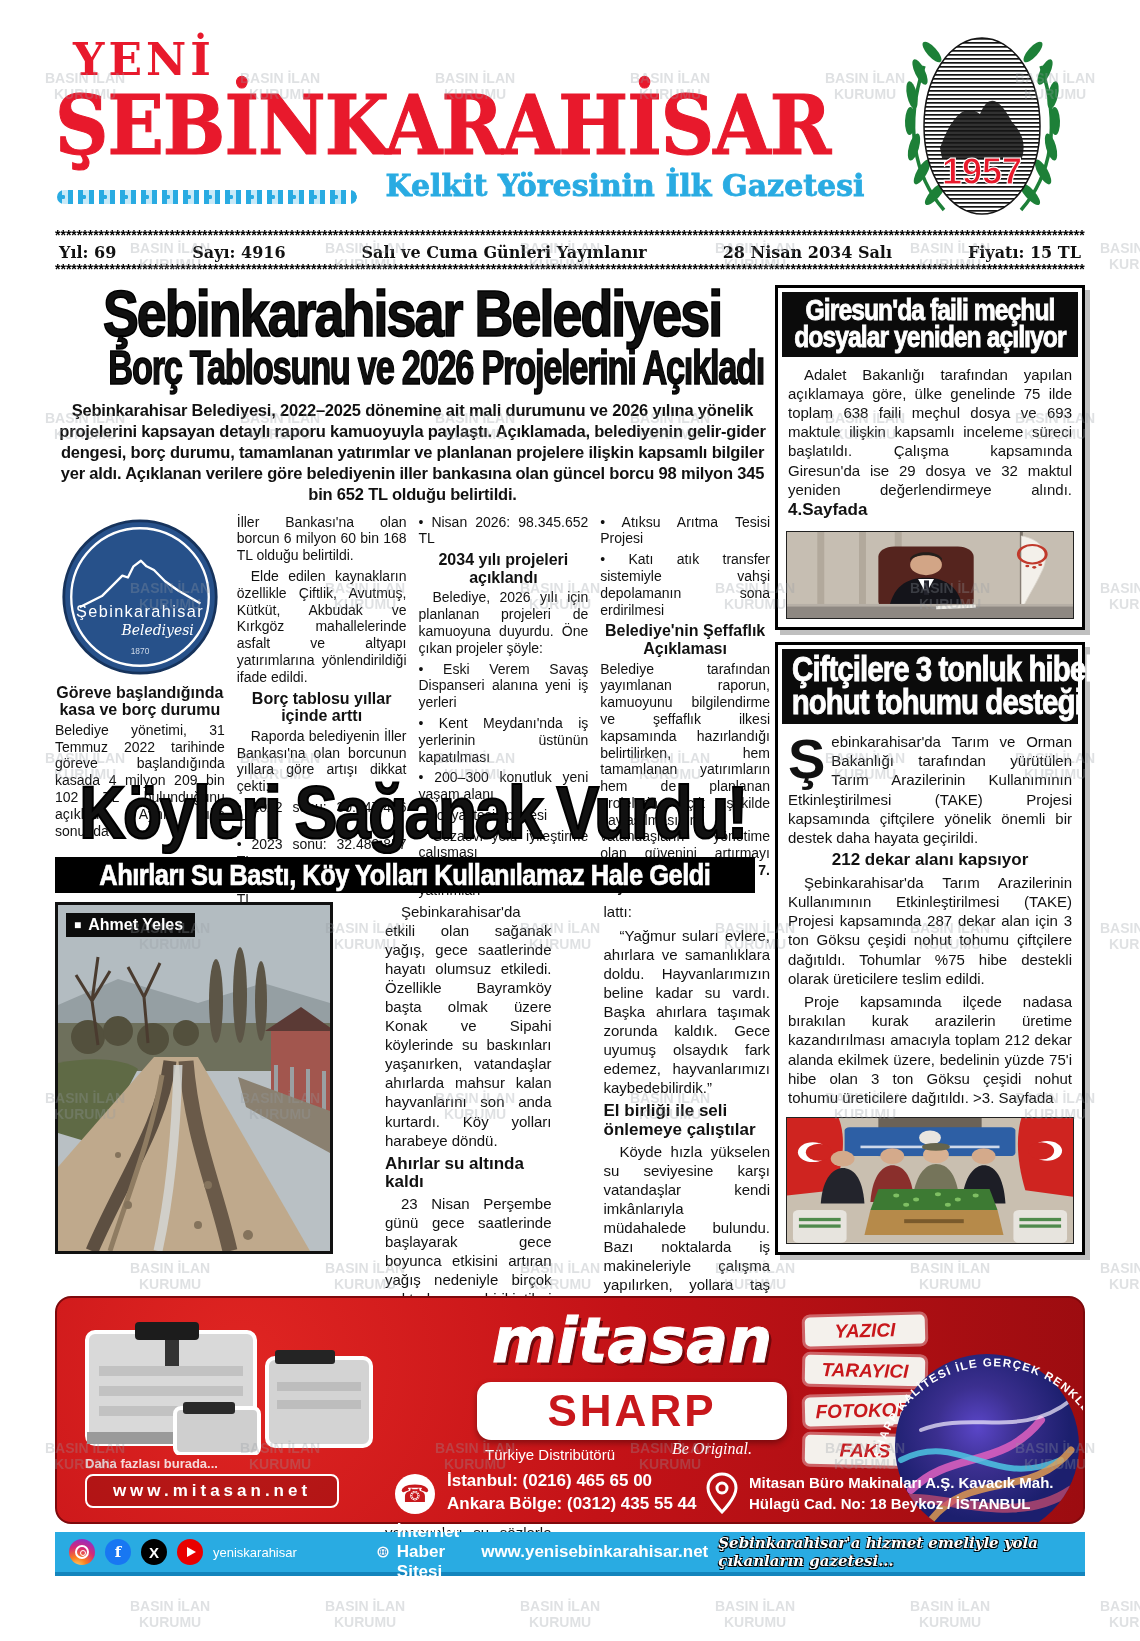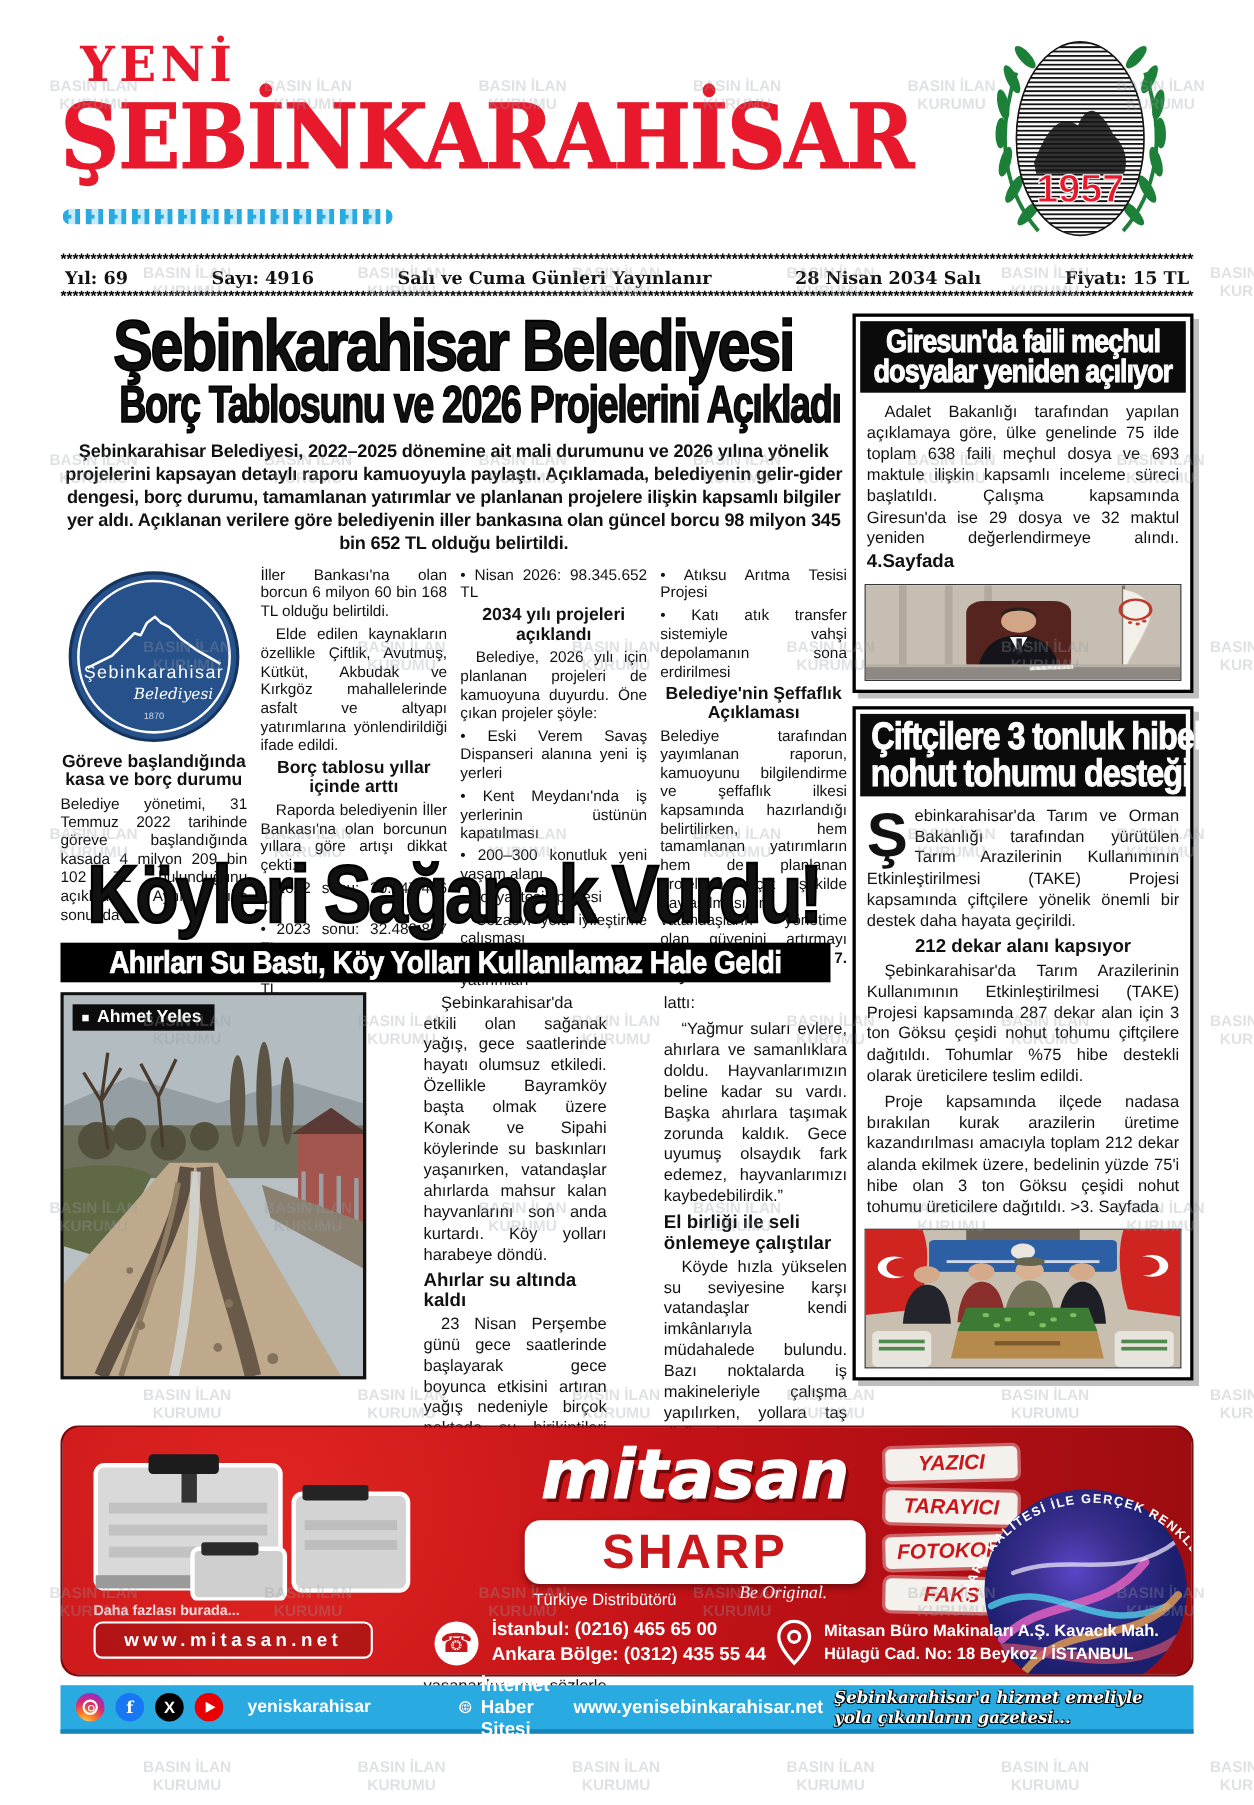--- a/index.html
+++ b/index.html
@@ -123,36 +123,37 @@
           padding:0 14px;gap:10px;}
   .soc{width:26px;height:26px;border-radius:50%;display:flex;align-items:center;justify-content:center;
        color:#fff;font-weight:bold;font-size:15px;flex:none;}
   .soc-ig{background:radial-gradient(circle at 30% 110%,#feda75,#fa7e1e 30%,#d62976 60%,#962fbf 85%);position:relative;}
   .soc-ig::before{content:"";position:absolute;inset:6px;border:2px solid #fff;border-radius:7px;}
   .soc-ig::after{content:"";position:absolute;left:11px;top:11px;width:4px;height:4px;border:1.5px solid #fff;border-radius:50%;}
   .soc-fb{background:#1877f2;font-family:"DejaVu Serif",serif;}
   .soc-x{background:#000;}
   .soc-yt{background:#e90000;}
   .soc-yt i{width:0;height:0;border-left:9px solid #fff;border-top:5px solid transparent;border-bottom:5px solid transparent;display:block;margin-left:2px;}
-  .f-handle{color:#fff;font-weight:bold;font-size:16px;margin-left:12px;}
+  .f-handle{color:#fff;font-weight:normal;font-size:13px;margin-left:0;}
   .f-mid{display:flex;align-items:center;gap:8px;margin-left:70px;}
   .f-label{color:#fff;font-weight:bold;font-size:17px;}
   .f-url{color:#fff;font-weight:bold;font-size:17px;}
   .f-motto{margin-left:auto;color:#fff;font-family:"DejaVu Serif",serif;font-style:italic;
            font-weight:bold;font-size:15px;text-shadow:1px 1px 0 #000,-1px 1px 0 #000,1px -1px 0 #000;}
 </style>
 </head>
 <body>
 
 <div class="page">
 
   <div class="masthead">
     <div class="mh-yeni">YENİ</div>
     <div class="mh-title">ŞEBİNKARAHİSAR</div>
     <div class="ornament"></div>
+    <div class="mh-tagline">Kelkit Yöresinin İlk Gazetesi</div>
     <div class="mh-logo">
       <svg viewBox="0 0 205 200">
         <defs>
           <pattern id="hl" width="4" height="4" patternUnits="userSpaceOnUse">
             <rect width="4" height="4" fill="#fff"></rect>
               <rect width="4" height="1.7" fill="#141414"></rect>
           </pattern>
         </defs>
 
         <g fill="#1d8038" stroke="none">

